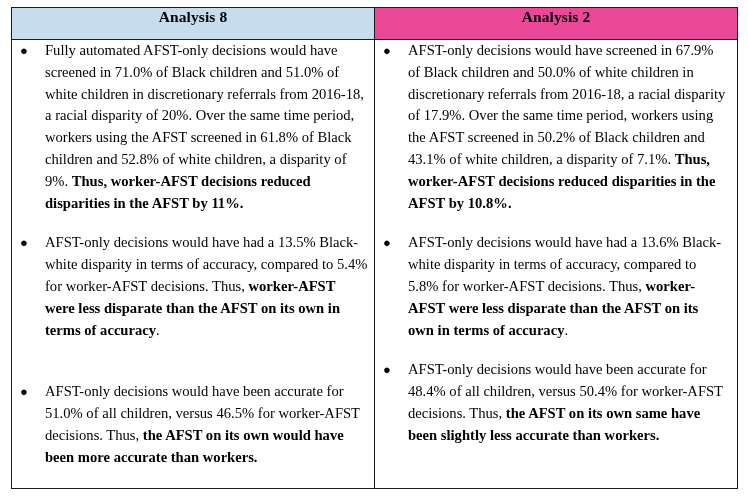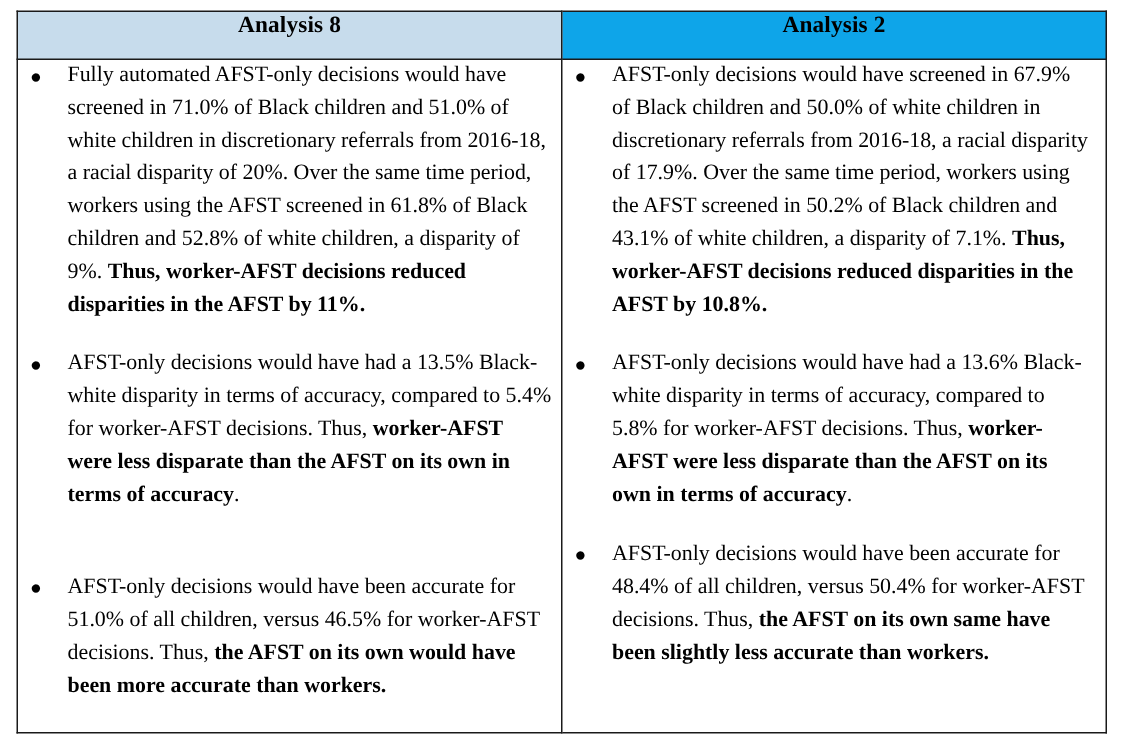--- a/index.html
+++ b/index.html
@@ -93,21 +93,21 @@
   .col-2 ul.bullets > li:nth-child(2) { margin-bottom: 18px; }
 </style>
 </head>
 <body>
 
 <div class="page">
   <table class="comparison-table">
     <thead>
       <tr>
         <th class="col-head head-a1" style="background: rgb(199, 220, 236);">Analysis 8</th>
-        <th class="col-head head-a2" style="background: #0ea5e9;">Analysis 2</th>
+        <th class="col-head head-a2" style="background: #ec4899;">Analysis 2</th>
       </tr>
     </thead>
     <tbody>
       <tr>
         <td class="body-cell col-1">
           <ul class="bullets">
             <li>
               <span class="bullet-glyph">●</span>
               <span class="rich"><span>Fully automated AFST-only decisions would have screened in 71.0% of Black children and 51.0% of white children in discretionary referrals from 2016-18, a racial disparity of 20%. Over the same time period, workers using the AFST screened in 61.8% of Black children and 52.8% of white children, a disparity of 9%. </span><span class="b">Thus, worker-AFST decisions reduced disparities in the AFST by 11%.</span></span>
             </li>

